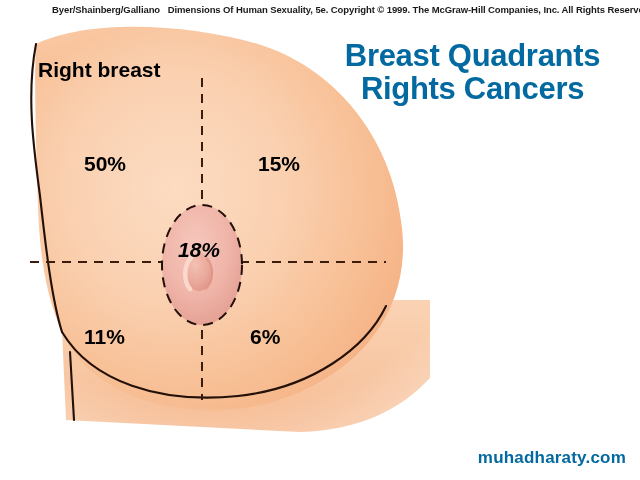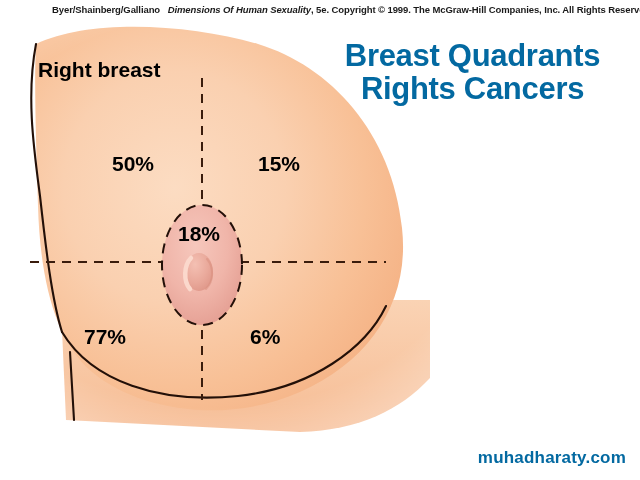--- a/index.html
+++ b/index.html
@@ -19,21 +19,20 @@
     position: absolute;
     left: 52px;
     top: 4px;
     font-size: 9.5px;
     font-weight: bold;
     color: #1a1a1a;
     letter-spacing: -0.1px;
     white-space: nowrap;
   }
   #credit-line .title-italic {
-    font-style: italic;
   }
   #figure-svg {
     position: absolute;
     left: 0;
     top: 0;
   }
   .title-block {
     position: absolute;
     left: 310px;
     top: 40px;
@@ -52,23 +51,23 @@
     font-size: 21px;
     font-weight: bold;
     color: #000000;
   }
   .pct {
     position: absolute;
     font-size: 21px;
     font-weight: bold;
     color: #000000;
   }
-  #pct-upper-outer { left: 84px;  top: 152px; margin-left: 28px; }
+  #pct-upper-outer { left: 84px;  top: 152px; }
   #pct-upper-inner { left: 258px; top: 152px; }
-  #pct-areola     { left: 178px; top: 222px; }
+  #pct-areola     { left: 178px; top: 238px; font-style: italic; }
   #pct-lower-outer { left: 84px;  top: 325px; }
   #pct-lower-inner { left: 250px; top: 325px; }
   #watermark {
     position: absolute;
     right: 14px;
     bottom: 12px;
     font-size: 17px;
     font-weight: bold;
     color: #0369a1;
     letter-spacing: 0.2px;
@@ -154,18 +153,18 @@
   <div class="title-block">
     <div>Breast Quadrants</div>
     <div>Rights Cancers</div>
   </div>
 
   <div class="label-right-breast">Right breast</div>
 
   <div class="pct" id="pct-upper-outer">50%</div>
   <div class="pct" id="pct-upper-inner">15%</div>
   <div class="pct" id="pct-areola">18%</div>
-  <div class="pct" id="pct-lower-outer">77%</div>
+  <div class="pct" id="pct-lower-outer">11%</div>
   <div class="pct" id="pct-lower-inner">6%</div>
 
   <div id="watermark">muhadharaty.com</div>
 
 </div>
 
 </body></html>

